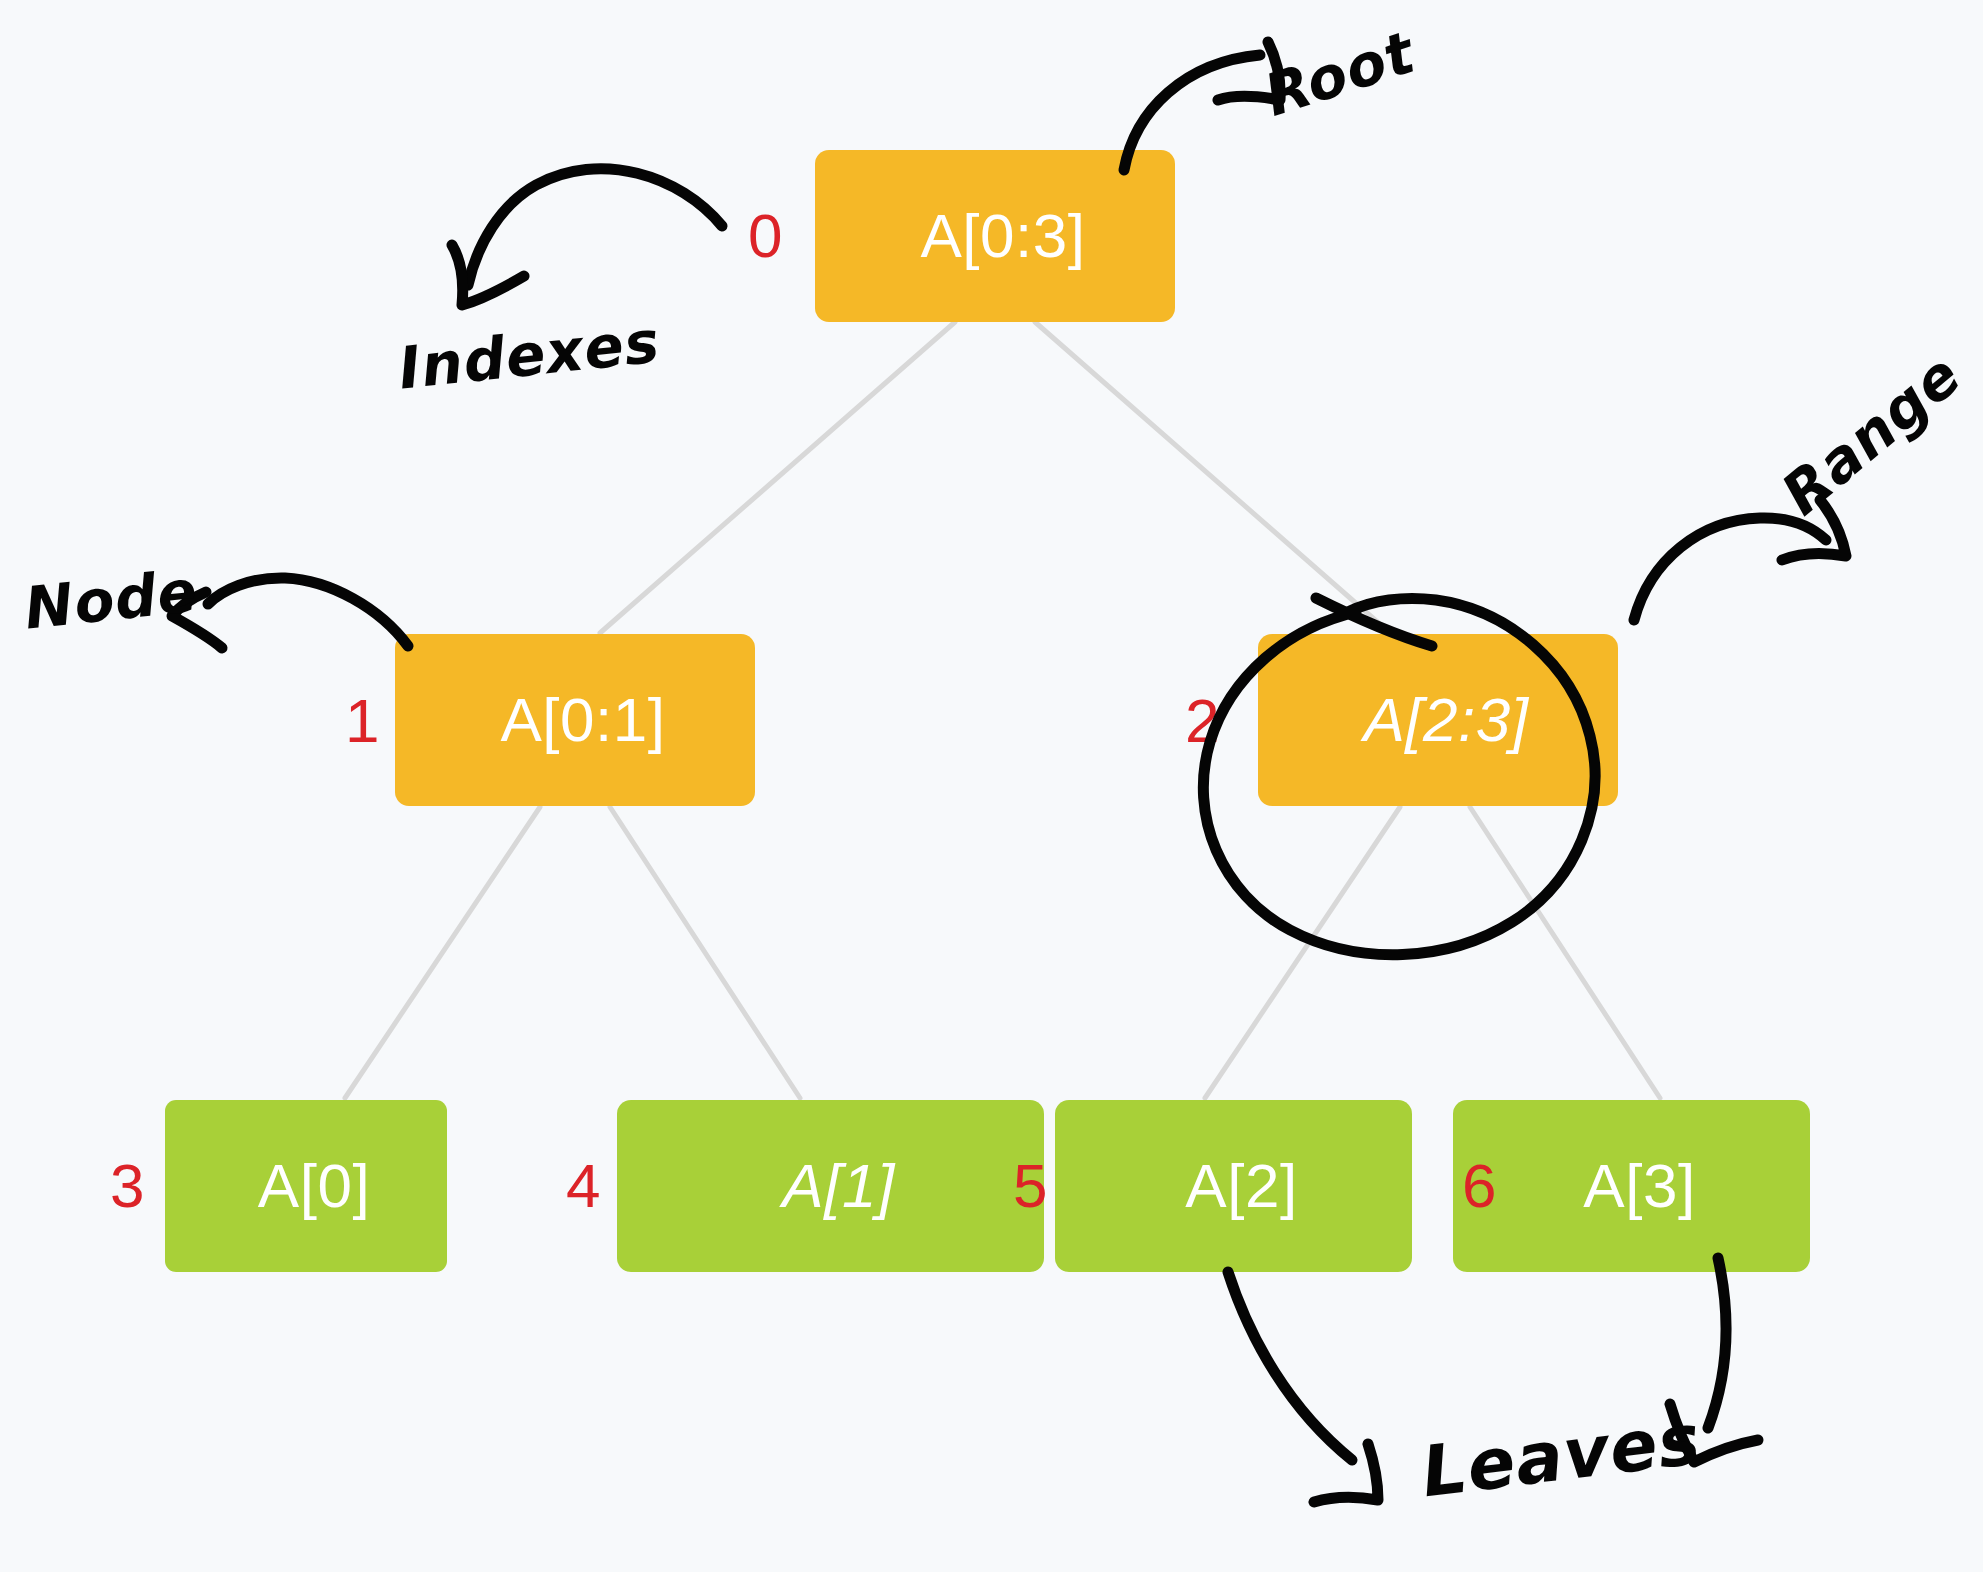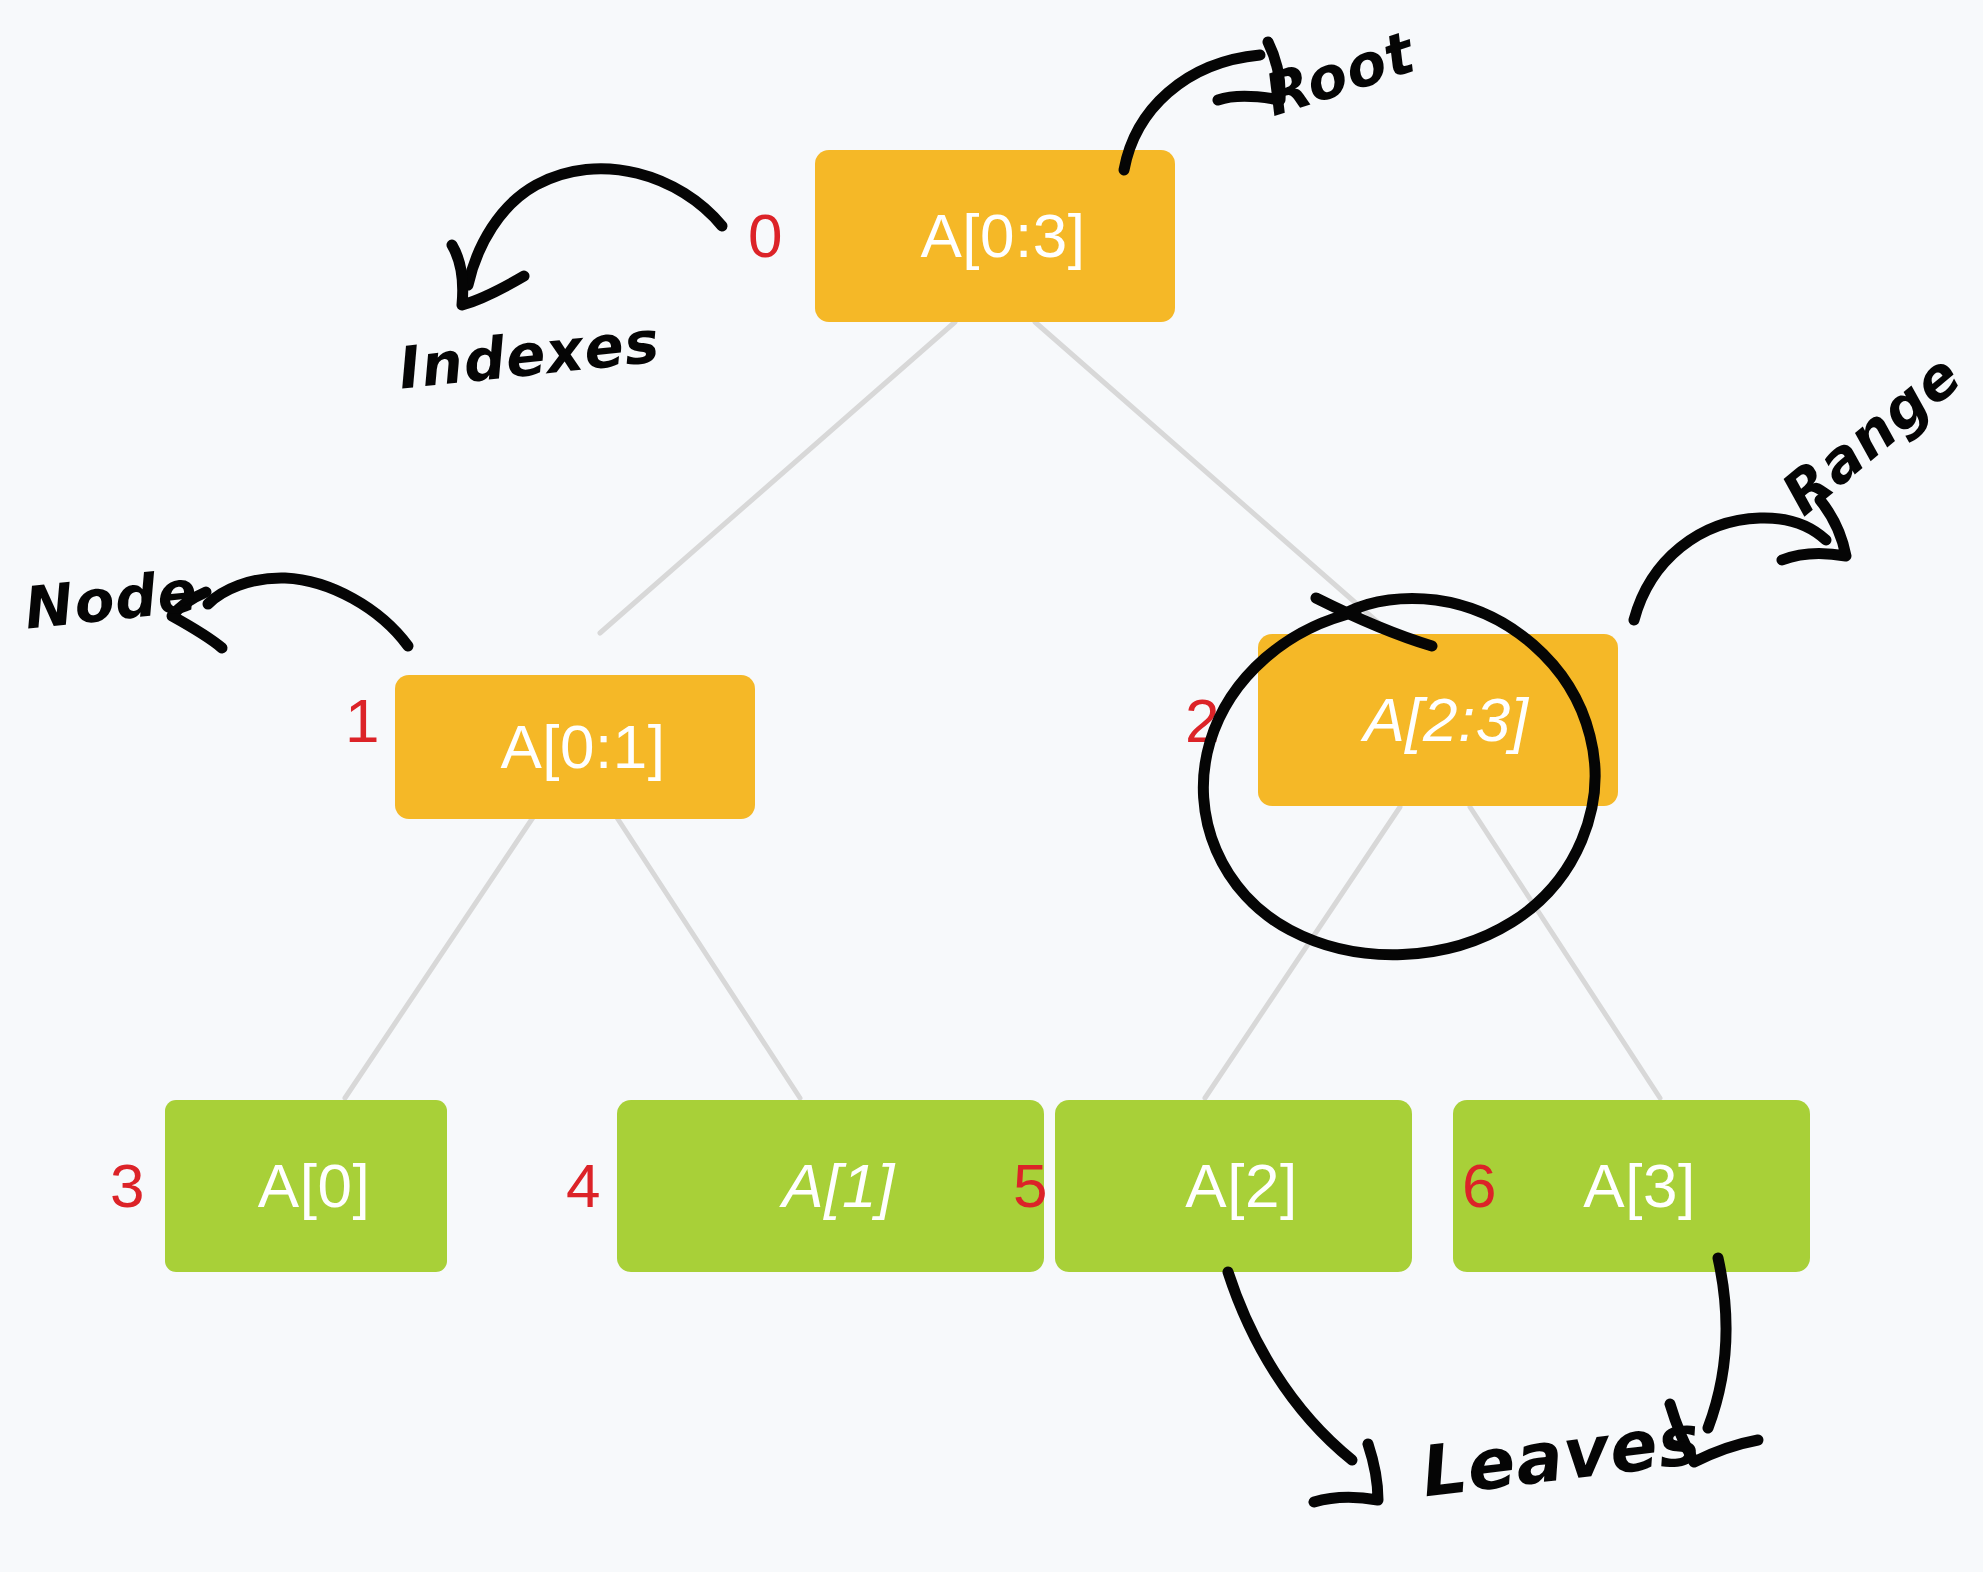--- a/index.html
+++ b/index.html
@@ -85,21 +85,21 @@
       <line x1="1470" y1="807" x2="1660" y2="1098"></line>
     </g>
   </svg>
 
   <div class="index" style="left:748px; top:205px;">0</div>
   <div class="node internal" style="left:815px; top:150px; width:360px; height:172px;">
     <span class="node-label">A[0:3]</span>
   </div>
 
   <div class="index" style="left:345px; top:690px;">1</div>
-  <div class="node internal" style="left:395px; top:634px; width:360px; height:144px;margin-top:41px;">
+  <div class="node internal" style="left:395px; top:634px; width:360px; height:172px;">
     <span class="node-label">A[0:1]</span>
   </div>
 
   <div class="index" style="left:1185px; top:690px;">2</div>
   <div class="node internal" style="left:1258px; top:634px; width:360px; height:172px;font-style:italic;">
     <span class="node-label">A[2:3]</span>
   </div>
 
   <div class="index" style="left:110px; top:1155px;">3</div>
   <div class="node leaf" style="left:165px; top:1100px; width:282px; height:172px;border-radius:11px;">

